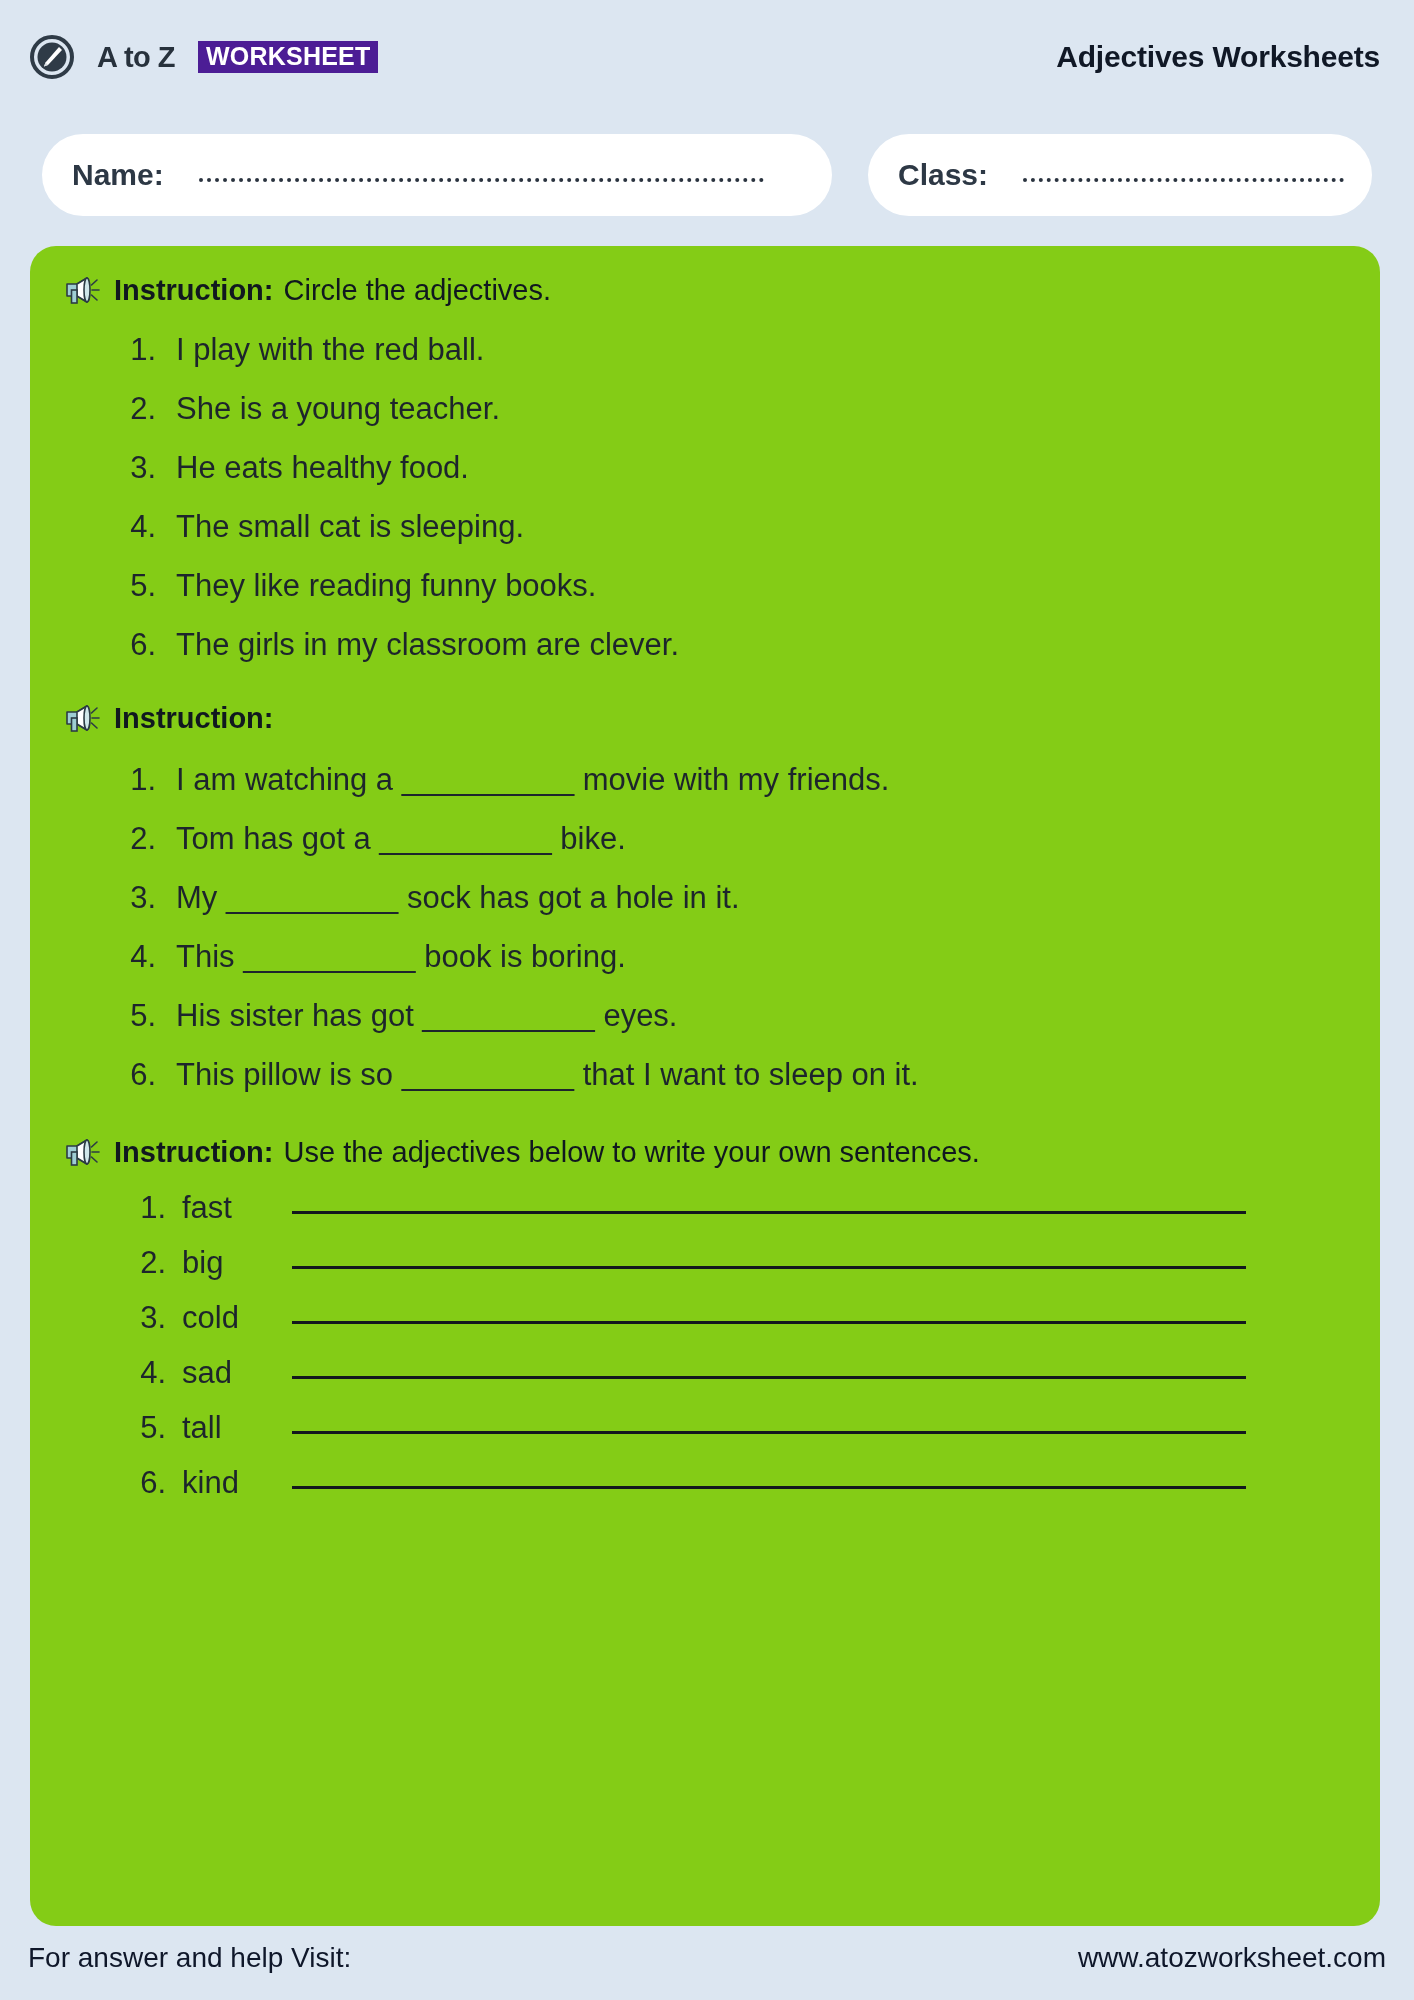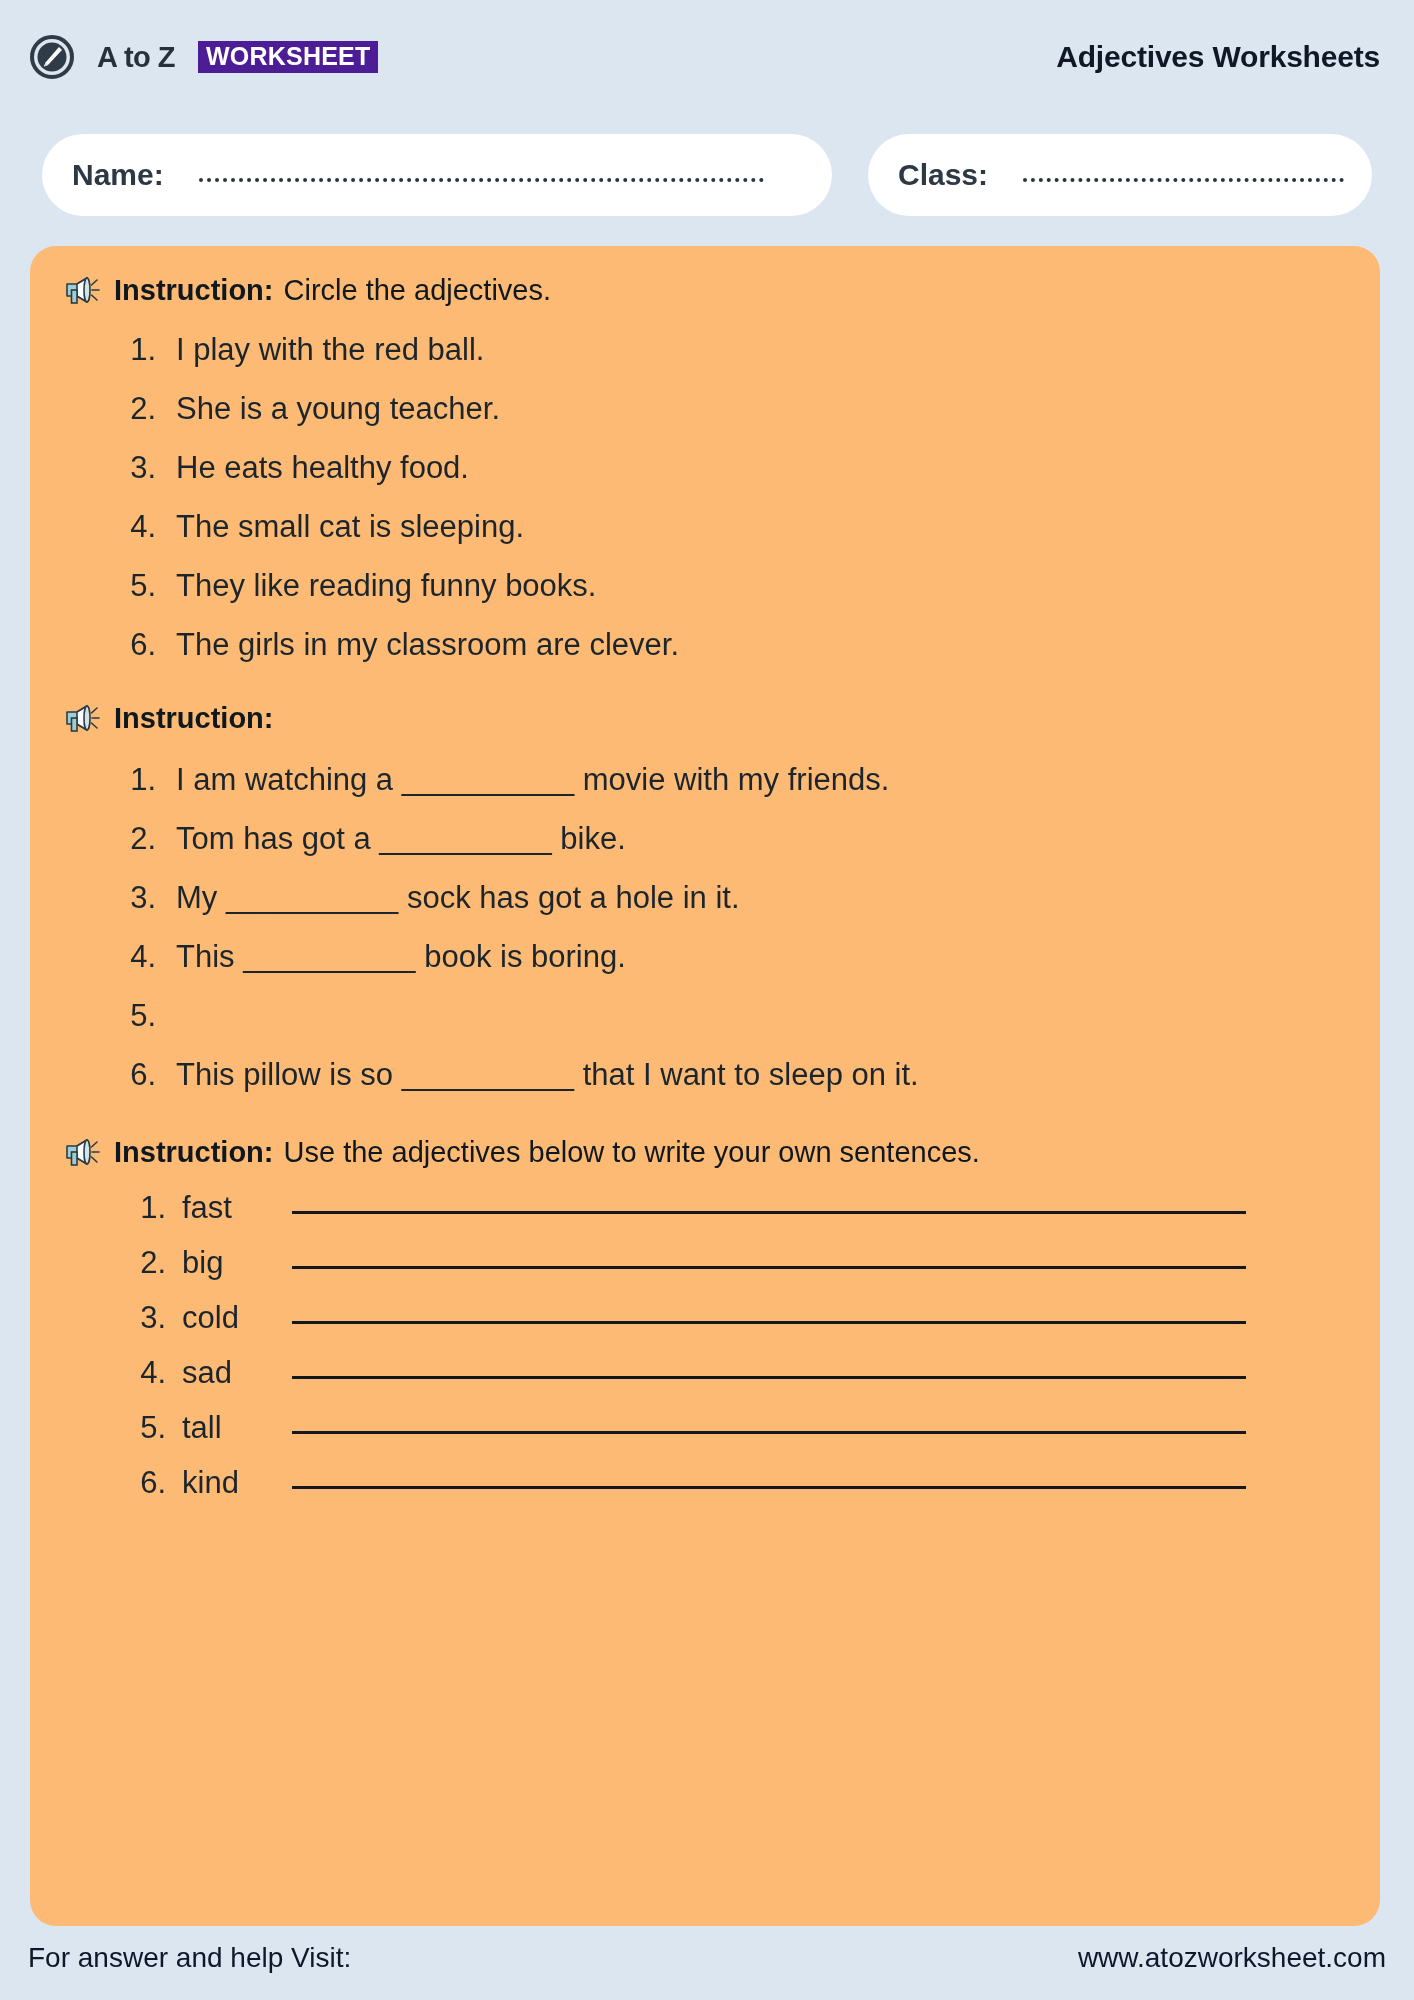--- a/index.html
+++ b/index.html
@@ -117,21 +117,21 @@
   .field-pill.name  .field-dots { max-width: 565px; }
   .field-pill.class .field-dots { max-width: 325px; }
 
   
   .sheet {
     position: absolute;
     top: 246px;
     left: 30px;
     width: 1350px;
     height: 1680px;
-    background: #fdba74;
+    background: #84cc16;
     border-radius: 26px;
     padding: 26px 34px 0 34px;
   }
 
   
   .instruction {
     display: flex;
     align-items: center;
     gap: 10px;
     white-space: nowrap;
@@ -336,20 +336,21 @@
     <li class="qitem">
       <span class="qnum">3.</span>
       <span class="qtext">My __________ sock has got a hole in it.</span>
     </li>
     <li class="qitem">
       <span class="qnum">4.</span>
       <span class="qtext">This __________ book is boring.</span>
     </li>
     <li class="qitem">
       <span class="qnum">5.</span>
+      <span class="qtext">His sister has got __________ eyes.</span>
     </li>
     <li class="qitem">
       <span class="qnum">6.</span>
       <span class="qtext">This pillow is so __________ that I want to sleep on it.</span>
     </li>
   </ul>
 
   <div class="instruction sec3-head">
     <svg class="megaphone-icon" viewBox="0 0 40 36">
       <path d="M3 12 h10 l10 -6 v24 l-10 -6 H3 z" fill="#9ecdd3" stroke="#2b3b44" stroke-width="1.6" stroke-linejoin="round"></path>

